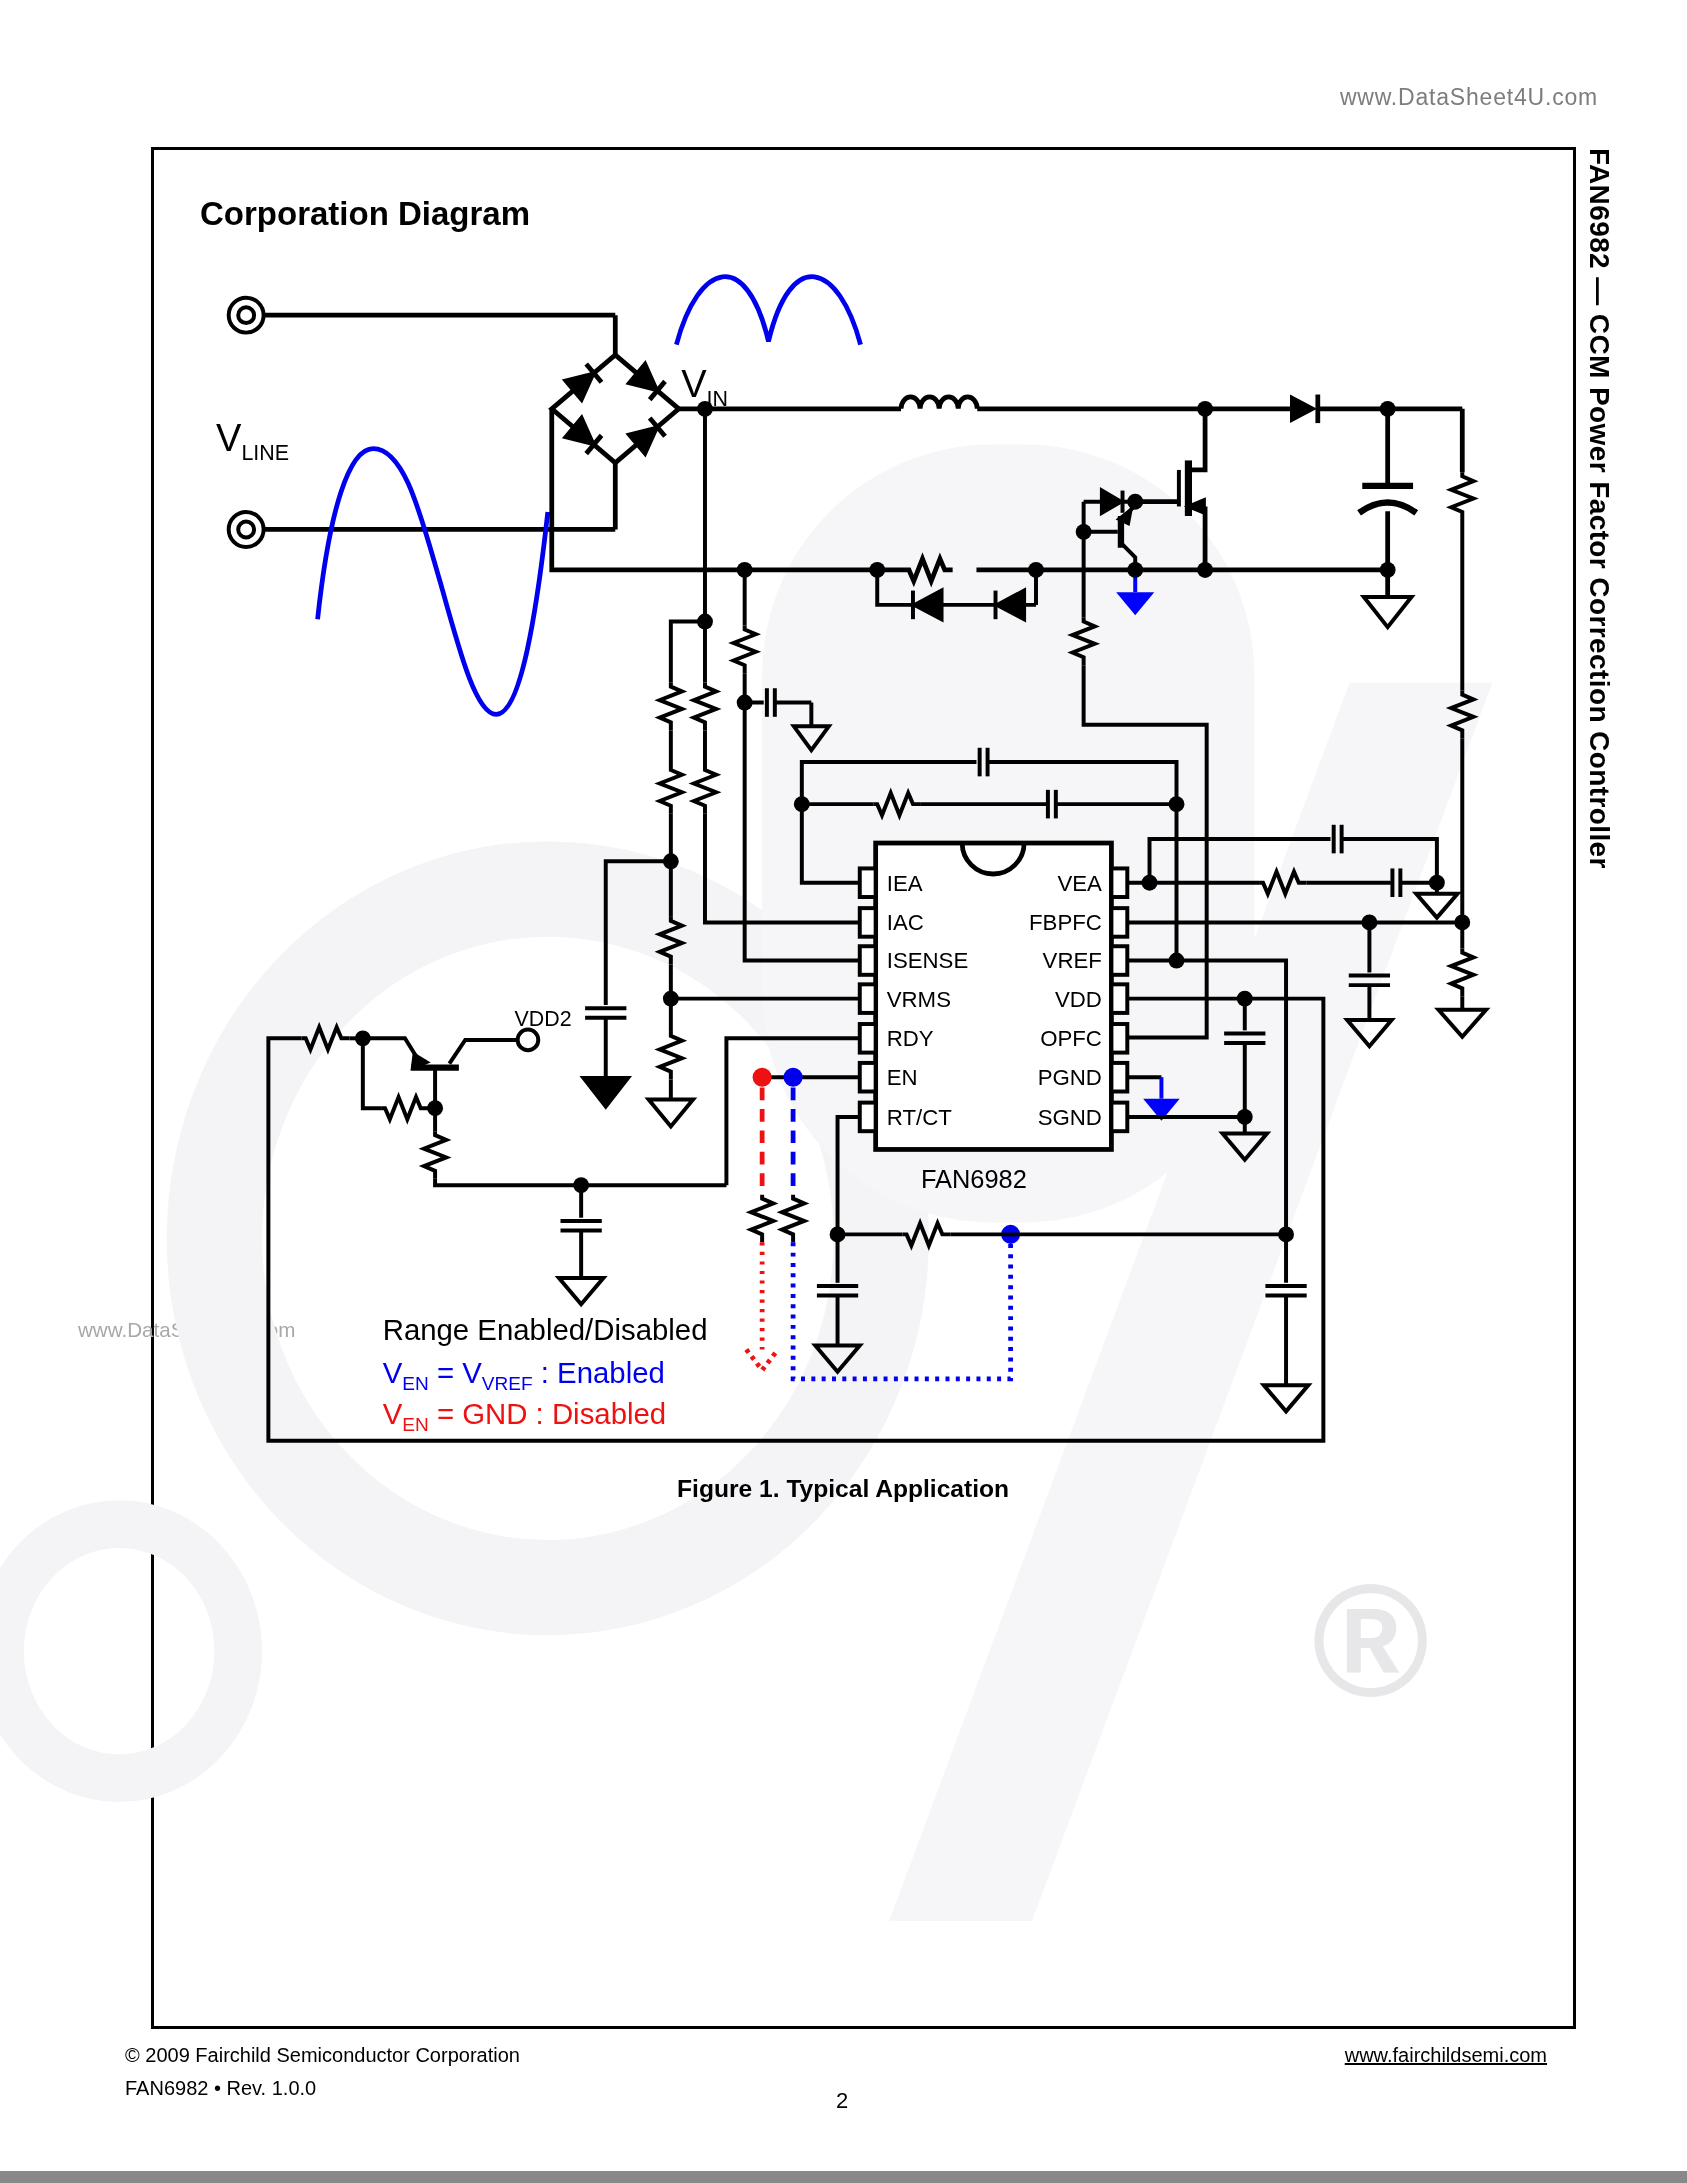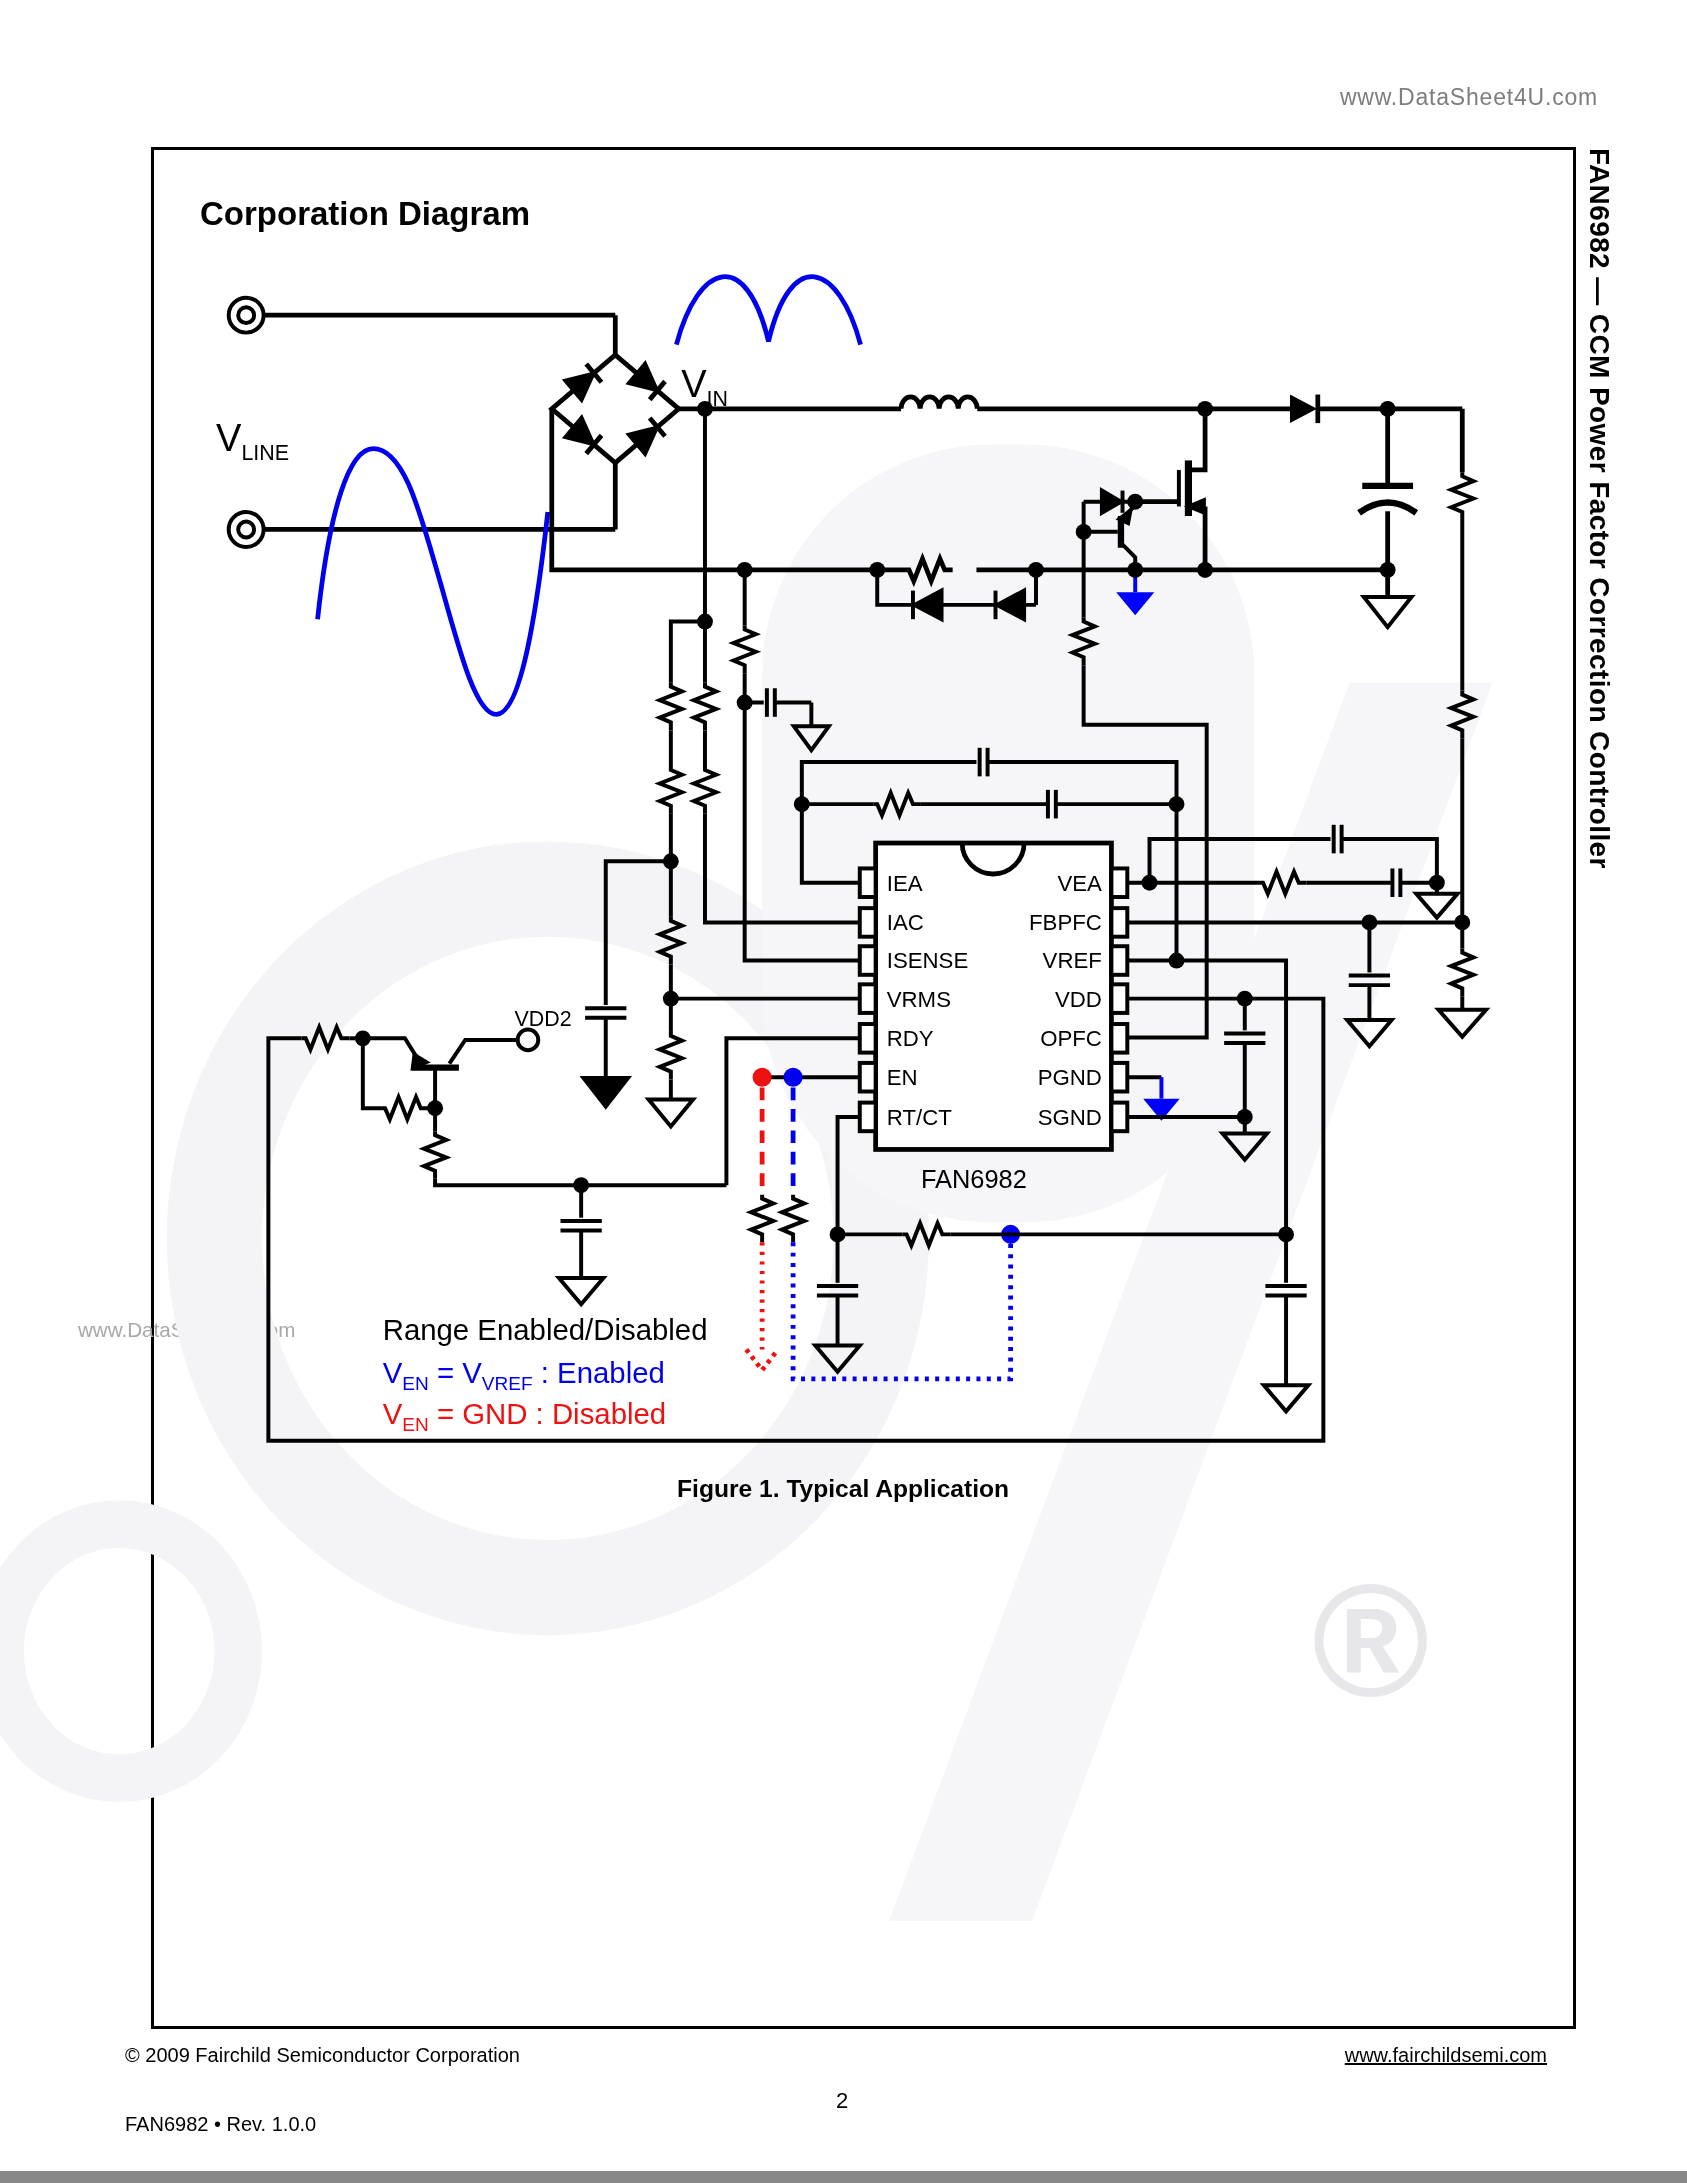--- a/index.html
+++ b/index.html
@@ -8,21 +8,21 @@
   .hdr-url{position:absolute;top:84px;right:89px;font-size:23px;color:#7d7d7d;letter-spacing:0.8px;}
   .side-title{position:absolute;left:1583px;top:148px;writing-mode:vertical-rl;
         font-size:28px;font-weight:bold;letter-spacing:0.4px;white-space:nowrap;}
   .border-box{position:absolute;left:151px;top:147px;width:1425px;height:1882px;
         border:3.2px solid #000;box-sizing:border-box;}
   .doc-title{position:absolute;left:200px;top:195px;font-size:33px;font-weight:bold;}
   .left-wm{position:absolute;left:78px;top:1318px;font-size:20.6px;color:#a8a8a8;}
   .reg-wm{position:absolute;left:1312px;top:1550px;font-size:159px;color:#e7e7ea;font-weight:bold;}
   .ftr{position:absolute;font-size:20px;text-align:right;}
   .ftr-copy{left:125px;top:2044px;}
-  .ftr-rev{left:125px;top:2077px;margin-top:36px;}
+  .ftr-rev{left:125px;top:2077px;}
   .ftr-page{left:818px;top:2088px;width:48px;text-align:center;font-size:22px;}
   .ftr-site{right:140px;top:2044px;text-decoration:underline;}
   svg{position:absolute;left:0;top:0;}
   svg text{font-family:"Liberation Sans", sans-serif;}
 </style>
 </head>
 <body>
 
 <div class="page">
 

